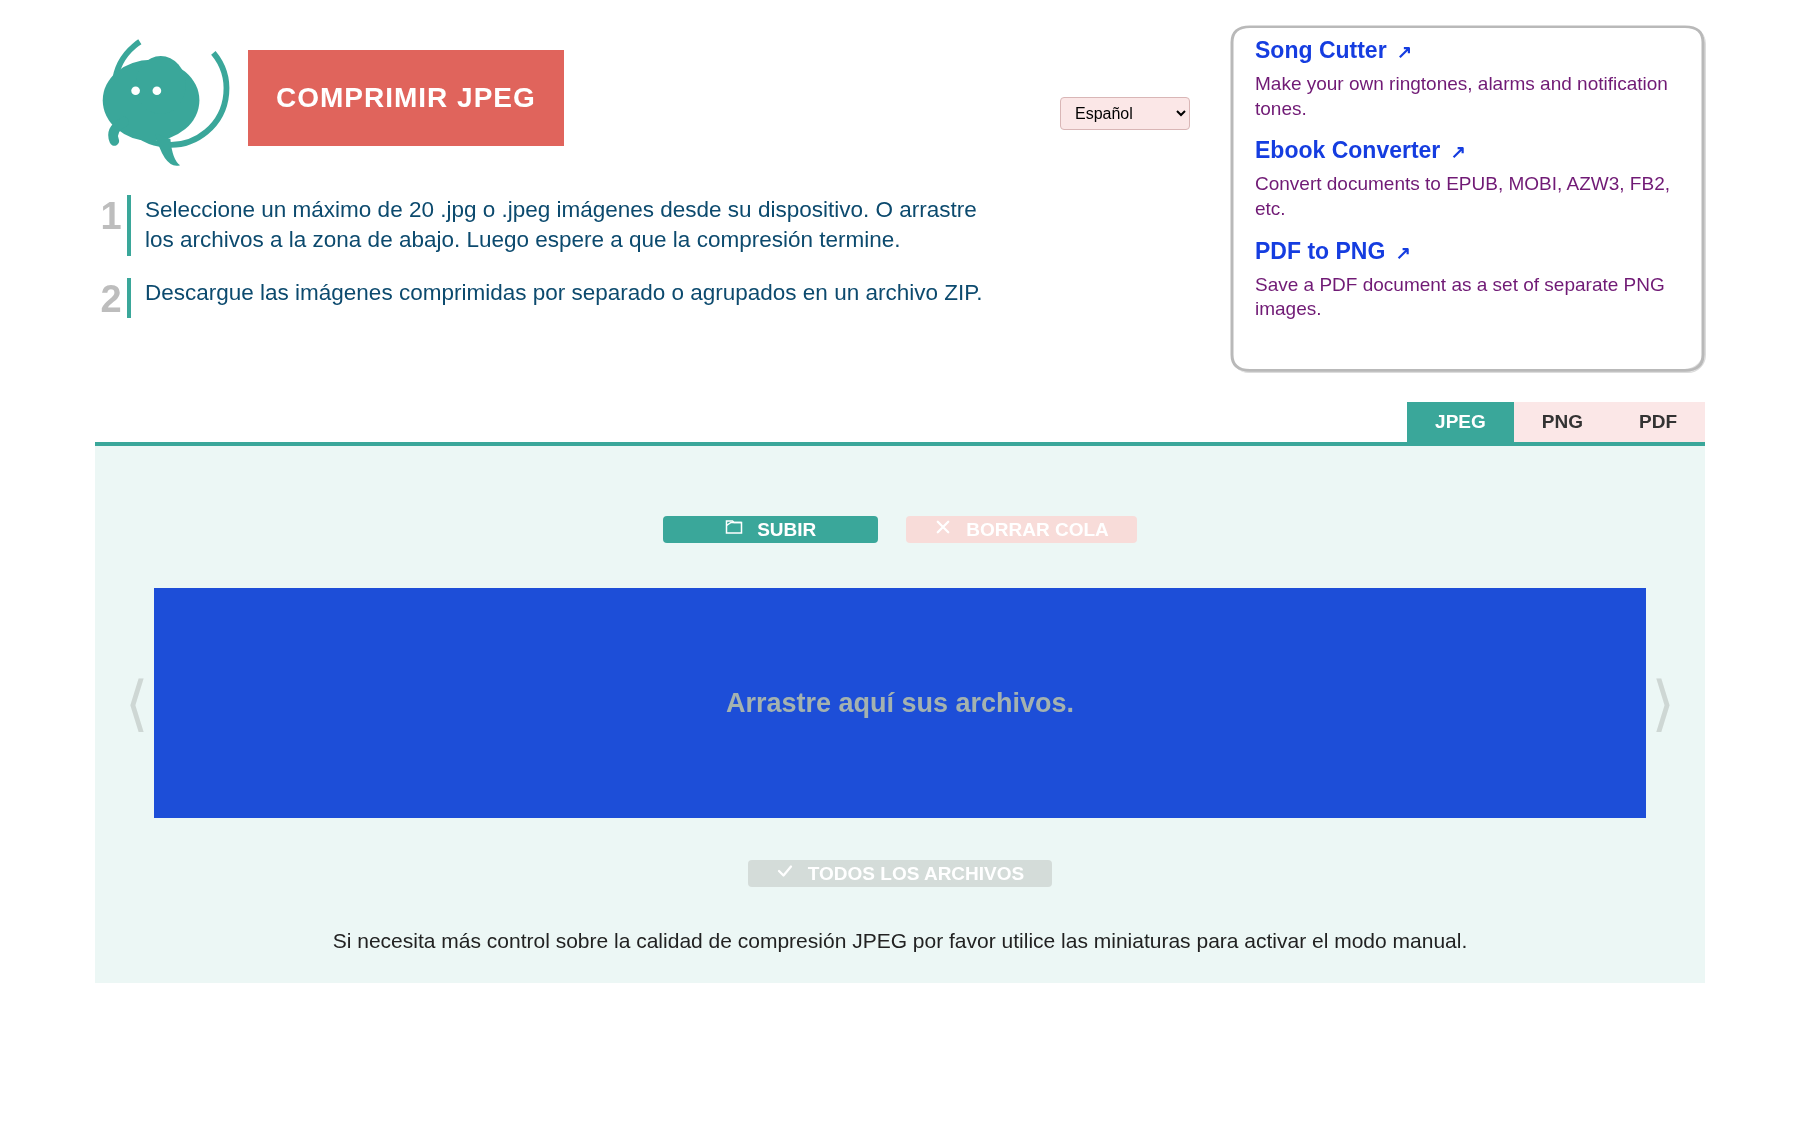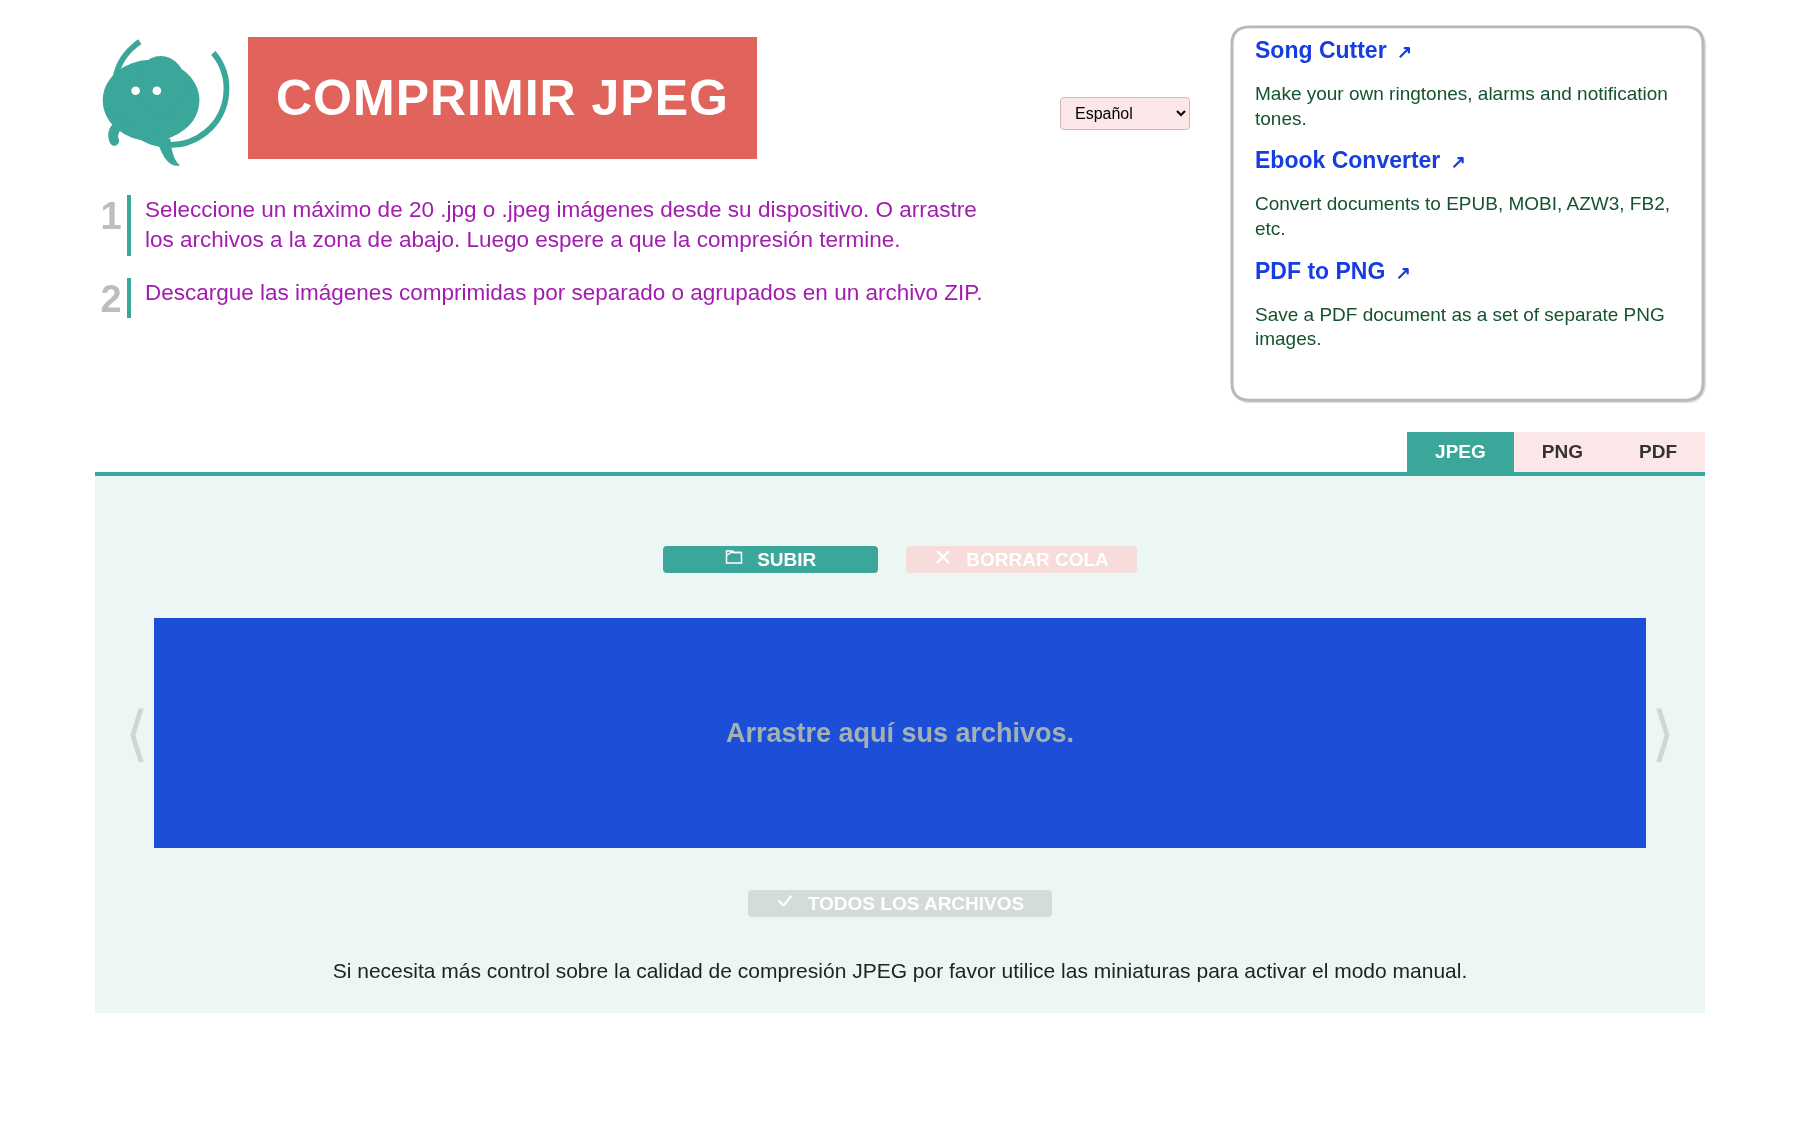--- a/index.html
+++ b/index.html
@@ -2,34 +2,34 @@
 <html><head>
 <meta charset="utf-8">
 <style>
 * { margin: 0; padding: 0; box-sizing: border-box; }
 body { font-family: -apple-system, BlinkMacSystemFont, "Segoe UI", Helvetica, Arial, sans-serif; background: #fff; color: #222; }
 .page { width: 1800px; margin: 0 auto; }
 .top-area { display: flex; align-items: flex-start; padding: 25px 95px 0 95px; }
 .left-col { flex: 1; padding-right: 30px; }
 .header-row { display: flex; align-items: center; }
 .logo-wrap { width: 145px; height: 145px; }
-.title-badge { background: #e0645c; color: #fff; font-size: 50px; font-weight: 700; padding: 32px 28px; letter-spacing: 1px; margin-left: 8px; }
+.title-badge { background: #e0645c; color: #fff; font-size: 28px; font-weight: 700; padding: 32px 28px; letter-spacing: 1px; margin-left: 8px; }
 .lang-select-wrap { margin-left: auto; margin-right: 10px; }
 select.lang { background: #fbe7e7; border: 1px solid #d9b6b6; padding: 6px 10px; font-size: 16px; border-radius: 4px; width: 130px; margin-top: 31px; }
 .steps { margin-top: 25px; }
 .step { display: flex; margin-bottom: 22px; }
 .step-num { font-size: 38px; font-weight: 700; color: #bdbdbd; width: 36px; text-align: center; border-right: 4px solid #3aa79a; margin-right: 14px; line-height: 1; padding-top: 2px; }
-.step-text { font-size: 22.5px; color: #a21caf; line-height: 1.35; max-width: 850px; }
+.step-text { font-size: 22.5px; color: #0c4a6e; line-height: 1.35; max-width: 850px; }
 .sidebar { width: 475px; position: relative; padding: 12px 18px 34px 25px; border-radius: 18px; border: 2px solid #c7c7c7; border-top: none; border-left: none; border-bottom: none; box-shadow: inset -3px -5px 0 -2px #dcdcdc, 1px 1px 0 #dcdcdc; }
 .sidebar::before { content: ""; position: absolute; left: 0; right: 0; top: 0; height: 70%; border-right: 2px solid #bcbcbc; border-top-right-radius: 18px; pointer-events: none; display: none; }
 .sidebar h2 { font-size: 26px; font-weight: 700; margin-bottom: 12px; color: #111; }
 .tool { margin-bottom: 16px; }
 .tool a { color: #153de0; font-size: 23px; font-weight: 700; text-decoration: none; }
 .tool .arrow { color: #153de0; font-size: 18px; margin-left: 4px; }
-.tool p { font-size: 19px; color: #14532d; margin-top: 18px; line-height: 1.3; }
+.tool p { font-size: 19px; color: #701a75; margin-top: 8px; line-height: 1.3; }
 .tabs-row { display: flex; justify-content: flex-end; padding: 0 95px; margin-top: 30px; }
 .tab { padding: 9px 28px; font-size: 19px; font-weight: 700; cursor: pointer; }
 .tab.active { background: #3aa79a; color: #fff; margin-left: 28px; }
 .tab.inactive { background: #fbe7e7; color: #333; margin-left: 0; }
 .divider { height: 4px; background: #3aa79a; margin: 0 95px; }
 .work-area { background: #ecf7f5; margin: 0 95px; padding: 70px 30px 30px; text-align: center; }
 .btn-row { display: flex; justify-content: center; gap: 28px; margin-bottom: 45px; }
 .btn { display: inline-flex; align-items: center; justify-content: center; gap: 14px; border: none; padding: 2px 28px; font-size: 19px; font-weight: 700; border-radius: 4px; cursor: pointer; min-width: 215px; }
 .btn-upload { background: #3aa79a; color: #fff; }
 .btn-clear { background: #f8dcd9; color: #fff; cursor: default; }

